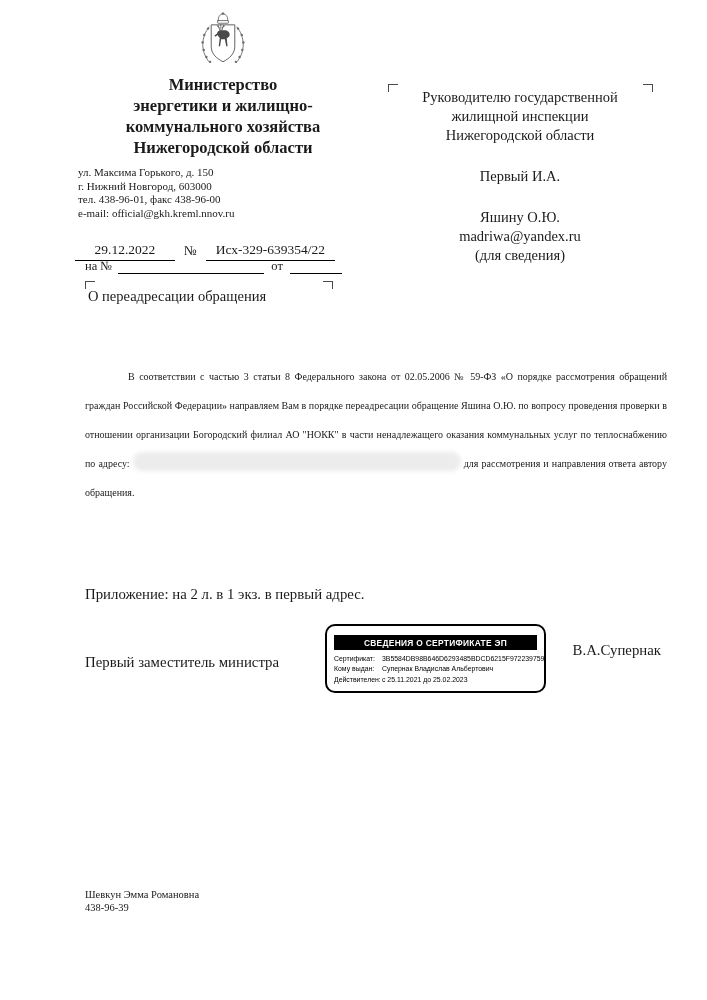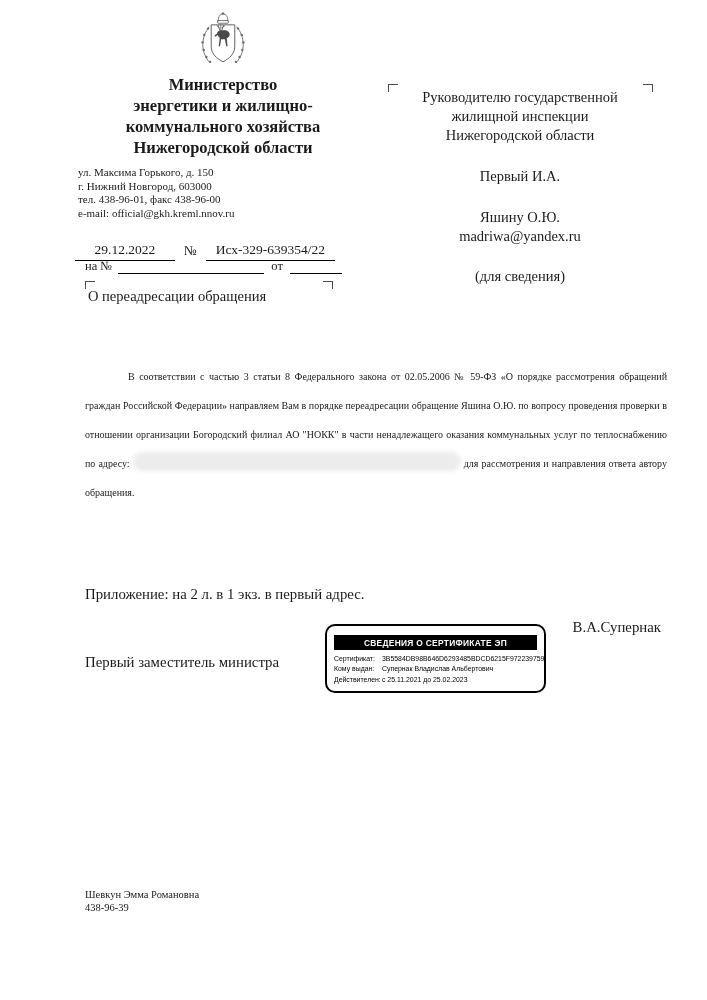--- a/index.html
+++ b/index.html
@@ -35,34 +35,34 @@
   .corner{position:absolute;width:9px;height:7px;border-top:1.3px solid #4a4a4a;}
   .corner.l{border-left:1.3px solid #4a4a4a;}
   .corner.r{border-right:1.3px solid #4a4a4a;}
   .subject{position:absolute;left:88px;top:288px;font-size:14.5px;}
   
   .recipient{
     position:absolute;left:388px;top:88px;width:264px;text-align:center;
     font-size:14.5px;line-height:19px;
   }
   .recipient .gap22{margin-top:22px;}
-  .recipient .gap21{margin-top:21px;}
+  .recipient .gap21{}
   
   .body-par{
     position:absolute;left:85px;top:362px;width:582px;
     font-size:10px;line-height:29px;text-align:justify;text-indent:43px;
   }
   .redacted{
     display:inline-block;width:328px;height:19px;vertical-align:-4px;
     background:#ececec;border-radius:10px;filter:blur(2px);
   }
   .attachment{position:absolute;left:85px;top:586px;font-size:14.8px;}
   
   .sign-position{position:absolute;left:85px;top:654px;font-size:14.8px;}
-  .sign-name{position:absolute;right:46px;top:619px;font-size:14.8px;}
+  .sign-name{position:absolute;right:46px;top:642px;font-size:14.8px;}
   
   .stamp{
     position:absolute;left:325px;top:624px;width:221px;box-sizing:border-box;
     border:2.6px solid #000;border-radius:10px;background:#fff;
     padding:5px 7px 6px 7px;
     font-family:"Liberation Sans","DejaVu Sans",sans-serif;color:#000;
   }
   .stamp-head{display:flex;align-items:center;gap:5px;}
   .stamp-head-text{flex:1;font-size:7.2px;line-height:1.32;text-align:center;}
   .stamp-bar{

